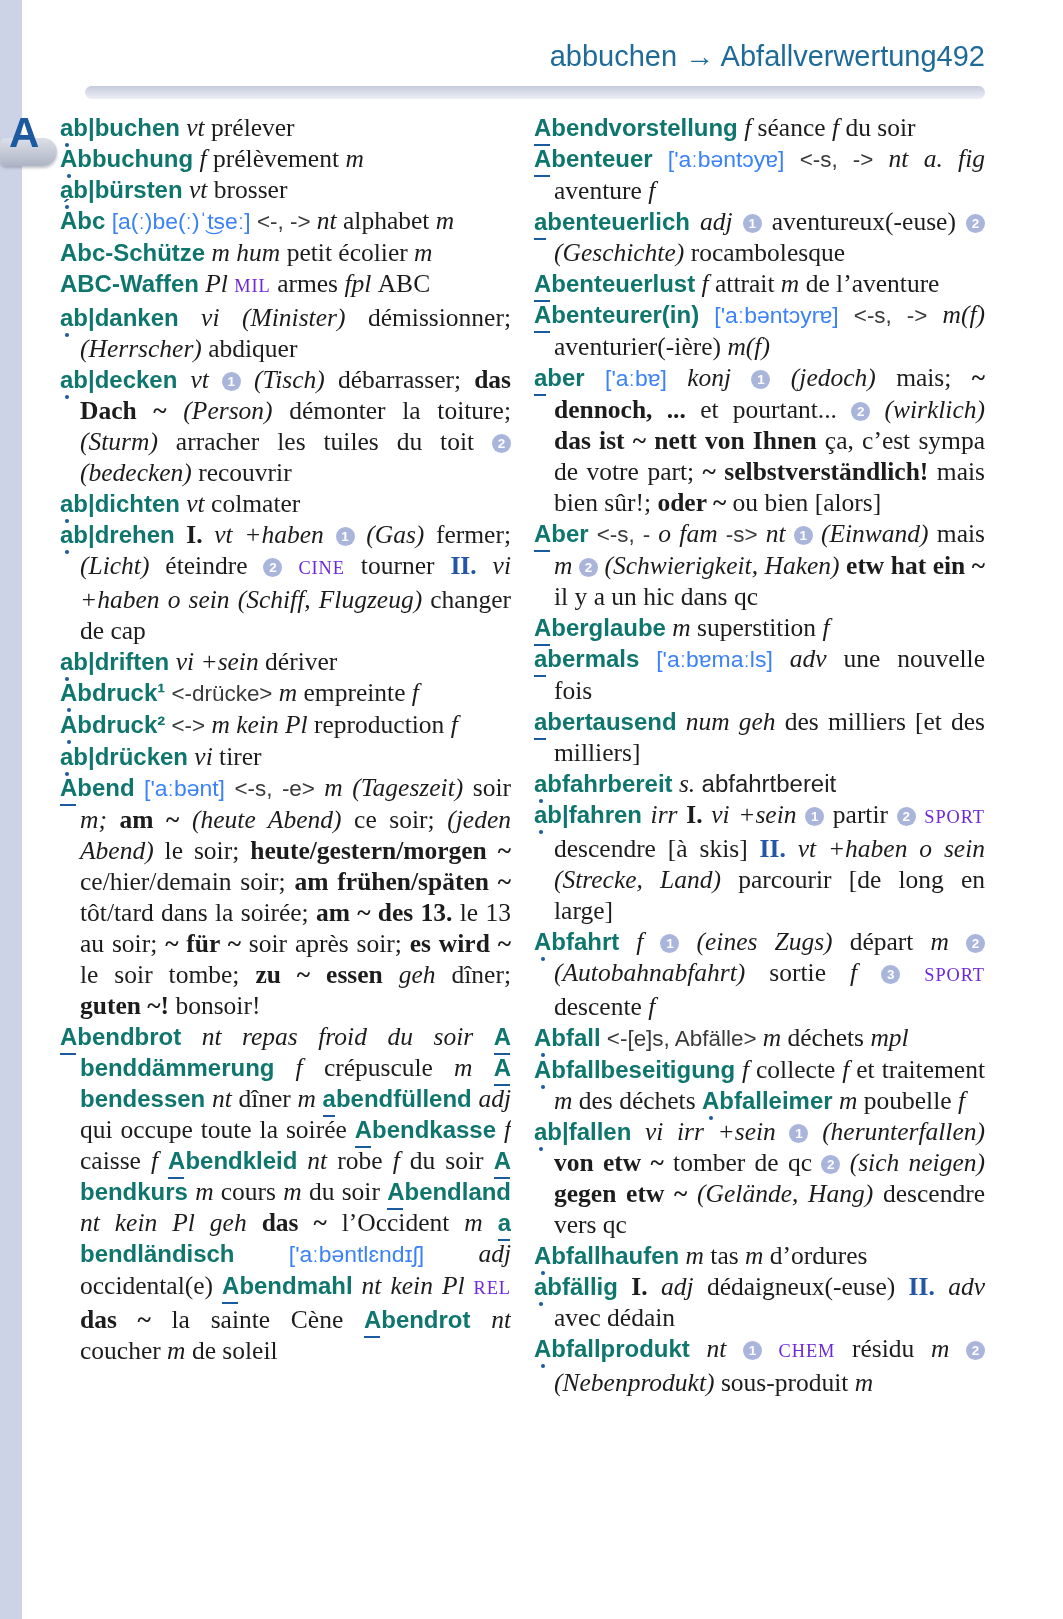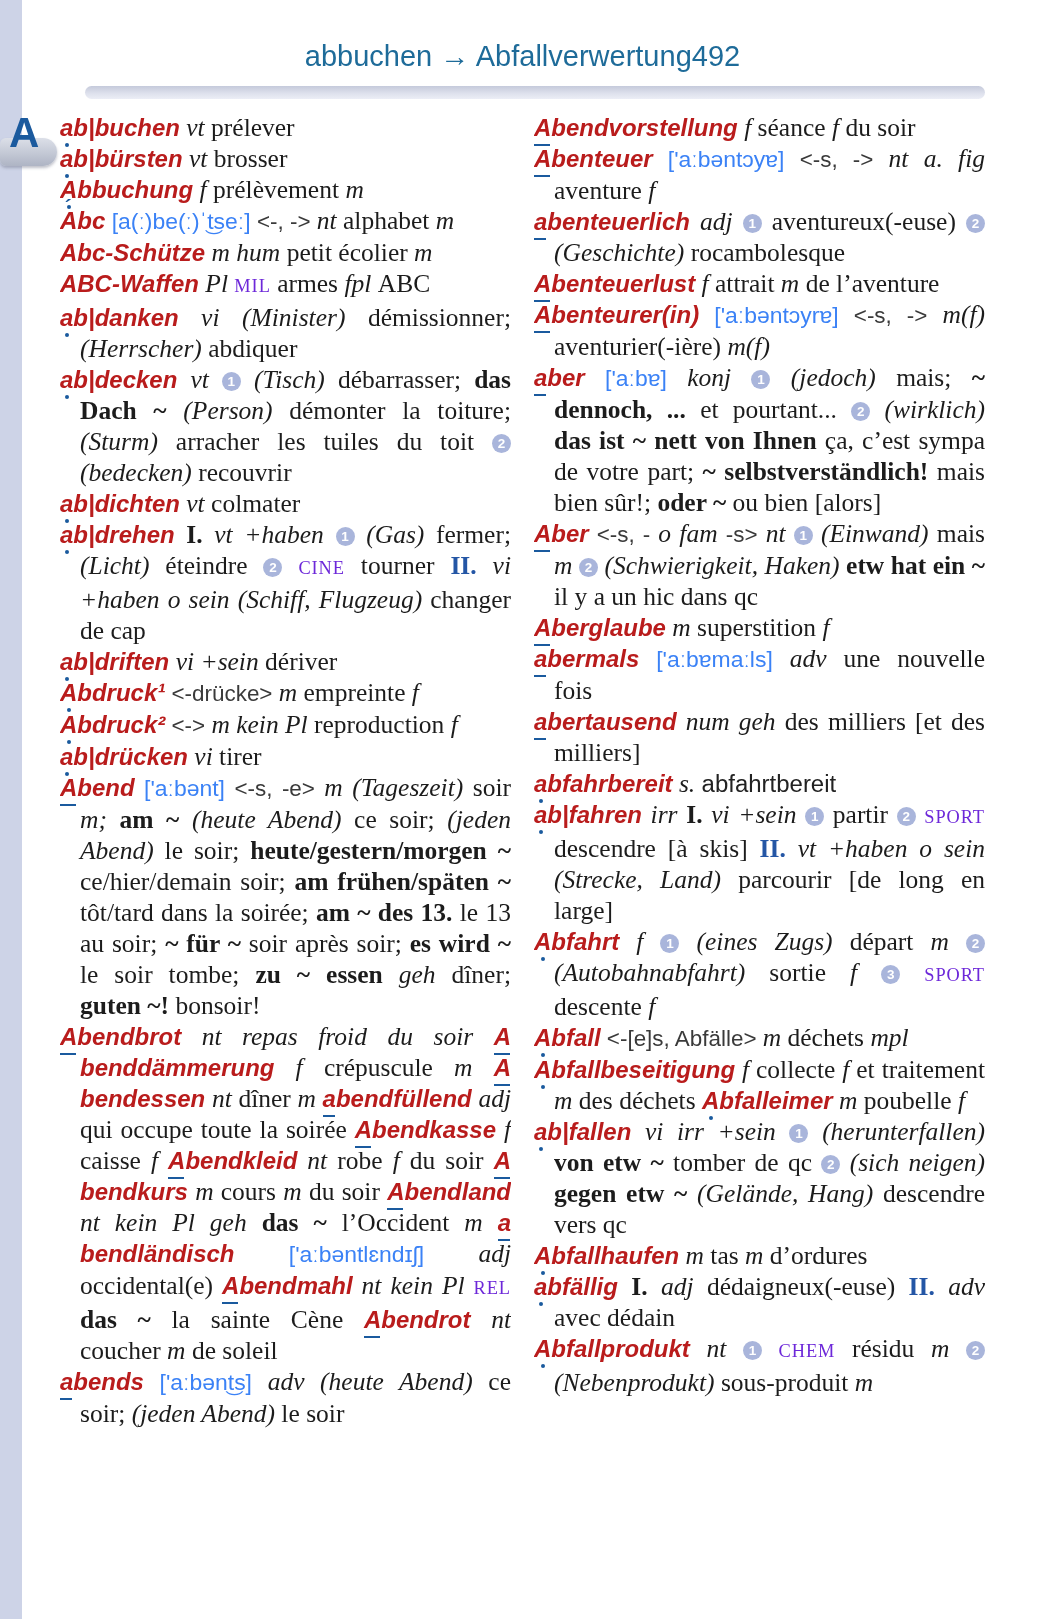--- a/index.html
+++ b/index.html
@@ -8,28 +8,28 @@
     font-family:"Liberation Serif",serif;color:#1c1c1c;overflow:hidden;
   }
   .margin-strip{position:absolute;left:0;top:0;width:22px;height:1619px;background:#cdd3e7;}
   .alpha-tab{position:absolute;left:0;top:112px;width:64px;height:62px;}
   .tab-bg{position:absolute;left:0;top:26px;width:57px;height:28px;
     background:linear-gradient(180deg,#dcdfe8 0%,#c3c8d5 55%,#aeb4c4 100%);
     border-radius:6px 14px 14px 6px;box-shadow:0 2px 3px rgba(110,116,135,.45);}
   .tab-letter{position:absolute;left:9px;top:-2px;font-family:"Liberation Sans",sans-serif;
     font-weight:bold;font-size:42px;line-height:46px;color:#1b5a9e;}
   .header{position:absolute;left:60px;right:78px;top:40px;display:flex;
-    justify-content:center;align-items:baseline;
+    justify-content:flex-end;align-items:baseline;
     font-family:"Liberation Sans",sans-serif;font-size:29px;color:#1e6b99;}
   .divider{position:absolute;left:85px;top:86px;width:900px;height:13px;border-radius:7px;
     background:linear-gradient(180deg,#c5cadb 0%,#dde0ec 55%,#eceef6 100%);}
   .columns{position:absolute;left:60px;top:112px;width:925px;display:flex;gap:23px;}
   .col{width:451px;height:1500px;overflow:hidden;font-size:25.5px;line-height:31px;text-align:justify;}
   .entry{margin:0 0 0 20px;text-indent:-20px;}
-  .hw{font-family:"Liberation Sans",sans-serif;font-weight:bold;color:#b91c1c;font-size:0.94em;font-style:italic;}
+  .hw{font-family:"Liberation Sans",sans-serif;font-weight:bold;color:#0f766e;font-size:0.94em;}
   .hwx{font-family:"Liberation Sans",sans-serif;font-weight:normal;color:#222222;font-size:0.94em;}
   .b{font-weight:bold;}
   .i{font-style:italic;}
   .p{font-family:"Liberation Sans",sans-serif;color:#3b82f6;font-size:0.9em;}
   .g{font-family:"Liberation Sans",sans-serif;color:#3a3a3a;font-size:0.88em;}
   .sc{font-size:0.72em;color:#6d28d9;letter-spacing:0.05em;}
   .rb{color:#2456a5;font-weight:bold;}
   .n{display:inline-block;width:19px;height:19px;border-radius:50%;background:#a9b5db;color:#ffffff;
      font-family:"Liberation Sans",sans-serif;font-size:13.5px;font-weight:bold;line-height:19px;
      text-align:center;vertical-align:2px;text-indent:0;}
@@ -52,36 +52,35 @@
 <div class="header">
   <span>abbuchen → Abfallverwertung</span>
   <span>492</span>
 </div>
 
 <div class="divider"></div>
 
 <div class="columns">
   <div class="col">
       <p class="entry"><span class="hw"><span class="mk mk-dot">a</span>b|buchen</span><span class="i"> vt </span><span class="t">prélever</span></p>
+      <p class="entry"><span class="hw"><span class="mk mk-dot">A</span>bbuchung</span><span class="i"> f </span><span class="t">prélèvement </span><span class="i">m</span></p>
       <p class="entry"><span class="hw"><span class="mk mk-dot">a</span>b|bürsten</span><span class="i"> vt </span><span class="t">brosser</span></p>
-      <p class="entry"><span class="hw"><span class="mk mk-dot">A</span>bbuchung</span><span class="i"> f </span><span class="t">prélèvement </span><span class="i">m</span></p>
       <p class="entry"><span class="hw"><span class="mk mk-acute">A</span>bc</span><span class="p"> [a(ː)be(ː)ˈt͜seː] </span><span class="g">&lt;-, -&gt; </span><span class="i">nt </span><span class="t">alphabet </span><span class="i">m</span></p>
       <p class="entry"><span class="hw">Abc-Schütze</span><span class="i"> m hum </span><span class="t">petit écolier </span><span class="i">m</span></p>
       <p class="entry"><span class="hw">ABC-Waffen</span><span class="i"> Pl </span><span class="sc">MIL</span><span class="t"> armes </span><span class="i">fpl </span><span class="t">ABC</span></p>
       <p class="entry"><span class="hw"><span class="mk mk-dot">a</span>b|danken</span><span class="i"> vi (Minister) </span><span class="t">démissionner; </span><span class="i">(Herrscher) </span><span class="t">abdiquer</span></p>
       <p class="entry"><span class="hw"><span class="mk mk-dot">a</span>b|decken</span><span class="i"> vt </span><span class="n">1</span><span class="i"> (Tisch) </span><span class="t">débarrasser; </span><span class="b">das Dach ~ </span><span class="i">(Person) </span><span class="t">démonter la toiture; </span><span class="i">(Sturm) </span><span class="t">arracher les tuiles du toit </span><span class="n">2</span><span class="i"> (bedecken) </span><span class="t">recouvrir</span></p>
       <p class="entry"><span class="hw"><span class="mk mk-dot">a</span>b|dichten</span><span class="i"> vt </span><span class="t">colmater</span></p>
       <p class="entry"><span class="hw"><span class="mk mk-dot">a</span>b|drehen</span><span class="b"> I. </span><span class="i">vt +haben </span><span class="n">1</span><span class="i"> (Gas) </span><span class="t">fermer; </span><span class="i">(Licht) </span><span class="t">éteindre </span><span class="n">2</span><span class="t"> </span><span class="sc">CINE</span><span class="t"> tourner </span><span class="rb">II. </span><span class="i">vi +haben o sein (Schiff, Flugzeug) </span><span class="t">changer de cap</span></p>
       <p class="entry"><span class="hw"><span class="mk mk-dot">a</span>b|driften</span><span class="i"> vi +sein </span><span class="t">dériver</span></p>
       <p class="entry"><span class="hw"><span class="mk mk-dot">A</span>bdruck¹</span><span class="g"> &lt;-drücke&gt; </span><span class="i">m </span><span class="t">empreinte </span><span class="i">f</span></p>
       <p class="entry"><span class="hw"><span class="mk mk-dot">A</span>bdruck²</span><span class="g"> &lt;-&gt; </span><span class="i">m kein Pl </span><span class="t">reproduction </span><span class="i">f</span></p>
       <p class="entry"><span class="hw"><span class="mk mk-dot">a</span>b|drücken</span><span class="i"> vi </span><span class="t">tirer</span></p>
       <p class="entry"><span class="hw"><span class="mk mk-line">A</span>bend</span><span class="p"> ['aːbənt] </span><span class="g">&lt;-s, -e&gt; </span><span class="i">m (Tageszeit) </span><span class="t">soir </span><span class="i">m; </span><span class="b">am ~ </span><span class="i">(heute Abend) </span><span class="t">ce soir; </span><span class="i">(jeden Abend) </span><span class="t">le soir; </span><span class="b">heute/gestern/morgen ~ </span><span class="t">ce/hier/demain soir; </span><span class="b">am frühen/späten ~ </span><span class="t">tôt/tard dans la soirée; </span><span class="b">am ~ des 13. </span><span class="t">le 13 au soir; </span><span class="b">~ für ~ </span><span class="t">soir après soir; </span><span class="b">es wird ~ </span><span class="t">le soir tombe; </span><span class="b">zu ~ essen </span><span class="i">geh </span><span class="t">dîner; </span><span class="b">guten ~! </span><span class="t">bonsoir!</span></p>
       <p class="entry"><span class="hw"><span class="mk mk-line">A</span>bendbrot</span><span class="i"> nt repas froid du soir </span><span class="hw"><span class="mk mk-line">A</span>benddämmerung</span><span class="i"> f </span><span class="t">crépuscule </span><span class="i">m </span><span class="hw"><span class="mk mk-line">A</span>bendessen</span><span class="i"> nt </span><span class="t">dîner </span><span class="i">m </span><span class="hw"><span class="mk mk-line">a</span>bendfüllend</span><span class="i"> adj </span><span class="t">qui occupe toute la soirée </span><span class="hw"><span class="mk mk-line">A</span>bendkasse</span><span class="i"> f </span><span class="t">caisse </span><span class="i">f </span><span class="hw"><span class="mk mk-line">A</span>bendkleid</span><span class="i"> nt </span><span class="t">robe </span><span class="i">f </span><span class="t">du soir </span><span class="hw"><span class="mk mk-line">A</span>bendkurs</span><span class="i"> m </span><span class="t">cours </span><span class="i">m </span><span class="t">du soir </span><span class="hw"><span class="mk mk-line">A</span>bendland</span><span class="i"> nt kein Pl geh </span><span class="b">das ~ </span><span class="t">l’Occident </span><span class="i">m </span><span class="hw"><span class="mk mk-line">a</span>bendländisch</span><span class="p"> ['aːbəntlɛndɪʃ] </span><span class="i">adj </span><span class="t">occidental(e) </span><span class="hw"><span class="mk mk-line">A</span>bendmahl</span><span class="i"> nt kein Pl </span><span class="sc">REL</span><span class="b"> das ~ </span><span class="t">la sainte Cène </span><span class="hw"><span class="mk mk-line">A</span>bendrot</span><span class="i"> nt </span><span class="t">coucher </span><span class="i">m </span><span class="t">de soleil</span></p>
-      <p class="entry"><span class="hw"><span class="mk mk-line">a</span>bends</span><span class="p"> ['aːbənt͜s] </span><span class="i">adv (heute Abend) </span><span class="t">ce soir; </span><span class="i">(jeden Abend) </span><span class="t">le soir</span></p>
     </div>
   <div class="col">
       <p class="entry"><span class="hw"><span class="mk mk-line">A</span>bendvorstellung</span><span class="i"> f </span><span class="t">séance </span><span class="i">f </span><span class="t">du soir</span></p>
       <p class="entry"><span class="hw"><span class="mk mk-line">A</span>benteuer</span><span class="p"> ['aːbəntɔyɐ] </span><span class="g">&lt;-s, -&gt; </span><span class="i">nt a. fig </span><span class="t">aventure </span><span class="i">f</span></p>
       <p class="entry"><span class="hw"><span class="mk mk-line">a</span>benteuerlich</span><span class="i"> adj </span><span class="n">1</span><span class="t"> aventureux(-euse) </span><span class="n">2</span><span class="i"> (Geschichte) </span><span class="t">rocambolesque</span></p>
       <p class="entry"><span class="hw"><span class="mk mk-line">A</span>benteuerlust</span><span class="i"> f </span><span class="t">attrait </span><span class="i">m </span><span class="t">de l’aventure</span></p>
       <p class="entry"><span class="hw"><span class="mk mk-line">A</span>benteurer(in)</span><span class="p"> ['aːbəntɔyrɐ] </span><span class="g">&lt;-s, -&gt; </span><span class="i">m(f) </span><span class="t">aventurier(-ière) </span><span class="i">m(f)</span></p>
       <p class="entry"><span class="hw"><span class="mk mk-line">a</span>ber</span><span class="p"> ['aːbɐ] </span><span class="i">konj </span><span class="n">1</span><span class="i"> (jedoch) </span><span class="t">mais; </span><span class="b">~ dennoch, ... </span><span class="t">et pourtant... </span><span class="n">2</span><span class="i"> (wirklich) </span><span class="b">das ist ~ nett von Ihnen </span><span class="t">ça, c’est sympa de votre part; </span><span class="b">~ selbstverständlich! </span><span class="t">mais bien sûr!; </span><span class="b">oder ~ </span><span class="t">ou bien [alors]</span></p>
       <p class="entry"><span class="hw"><span class="mk mk-line">A</span>ber</span><span class="g"> &lt;-s, - </span><span class="i">o fam </span><span class="g">-s&gt; </span><span class="i">nt </span><span class="n">1</span><span class="i"> (Einwand) </span><span class="t">mais </span><span class="i">m </span><span class="n">2</span><span class="i"> (Schwierigkeit, Haken) </span><span class="b">etw hat ein ~ </span><span class="t">il y a un hic dans qc</span></p>
       <p class="entry"><span class="hw"><span class="mk mk-line">A</span>berglaube</span><span class="i"> m </span><span class="t">superstition </span><span class="i">f</span></p>

